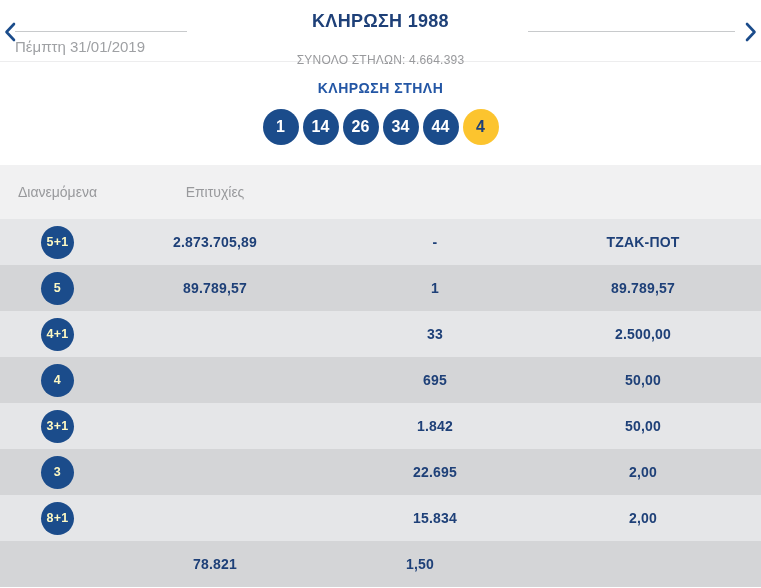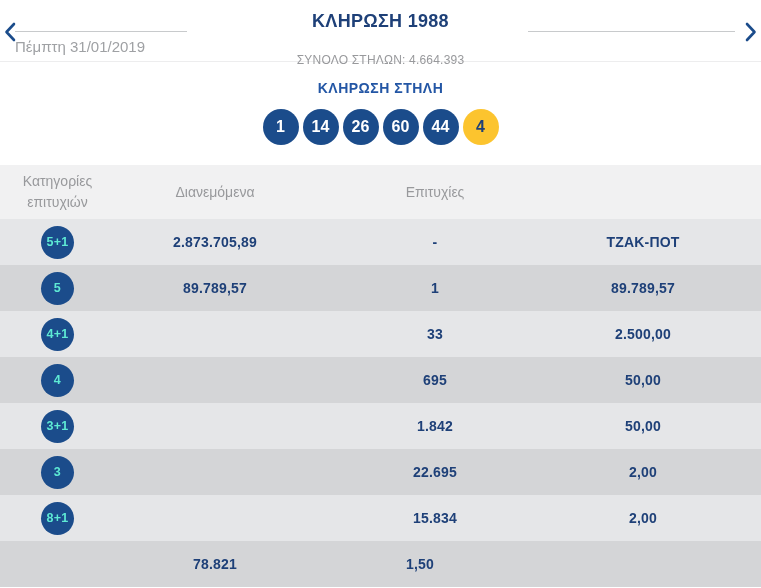--- a/index.html
+++ b/index.html
@@ -124,21 +124,21 @@
   .t-cell.val {
     font-weight: bold;
     color: var(--navy-text);
     font-size: 14px;
     letter-spacing: 0.2px;
   }
   .badge {
     width: 33px; height: 33px;
     border-radius: 50%;
     background: var(--primary-blue);
-    color: #5eead4;
+    color: #fef9c3;
     font-weight: bold;
     font-size: 12.5px;
     display: inline-flex;
     align-items: center;
     justify-content: center;
     letter-spacing: 0.3px;
   }
 </style>
 </head>
 <body>
@@ -177,36 +177,35 @@
 
   <div class="ball">
     <span>14</span>
   </div>
 
   <div class="ball">
     <span>26</span>
   </div>
 
   <div class="ball">
-    <span>60</span>
+    <span>34</span>
   </div>
 
   <div class="ball">
     <span>44</span>
   </div>
 
   <div class="ball bonus">
     <span>4</span>
   </div>
 </div>
   </section>
 
   <section class="prize-table">
     <div class="t-head">
-      <div class="t-hcell c1">Κατηγορίες επιτυχιών</div>
       <div class="t-hcell c2">Διανεμόμενα</div>
       <div class="t-hcell c3">Επιτυχίες</div>
     </div>
     <div id="table-body">
   <div class="t-row">
     <div class="t-cell c1">
       <span class="badge">
         <span>5+1</span>
       </span>
     </div>

